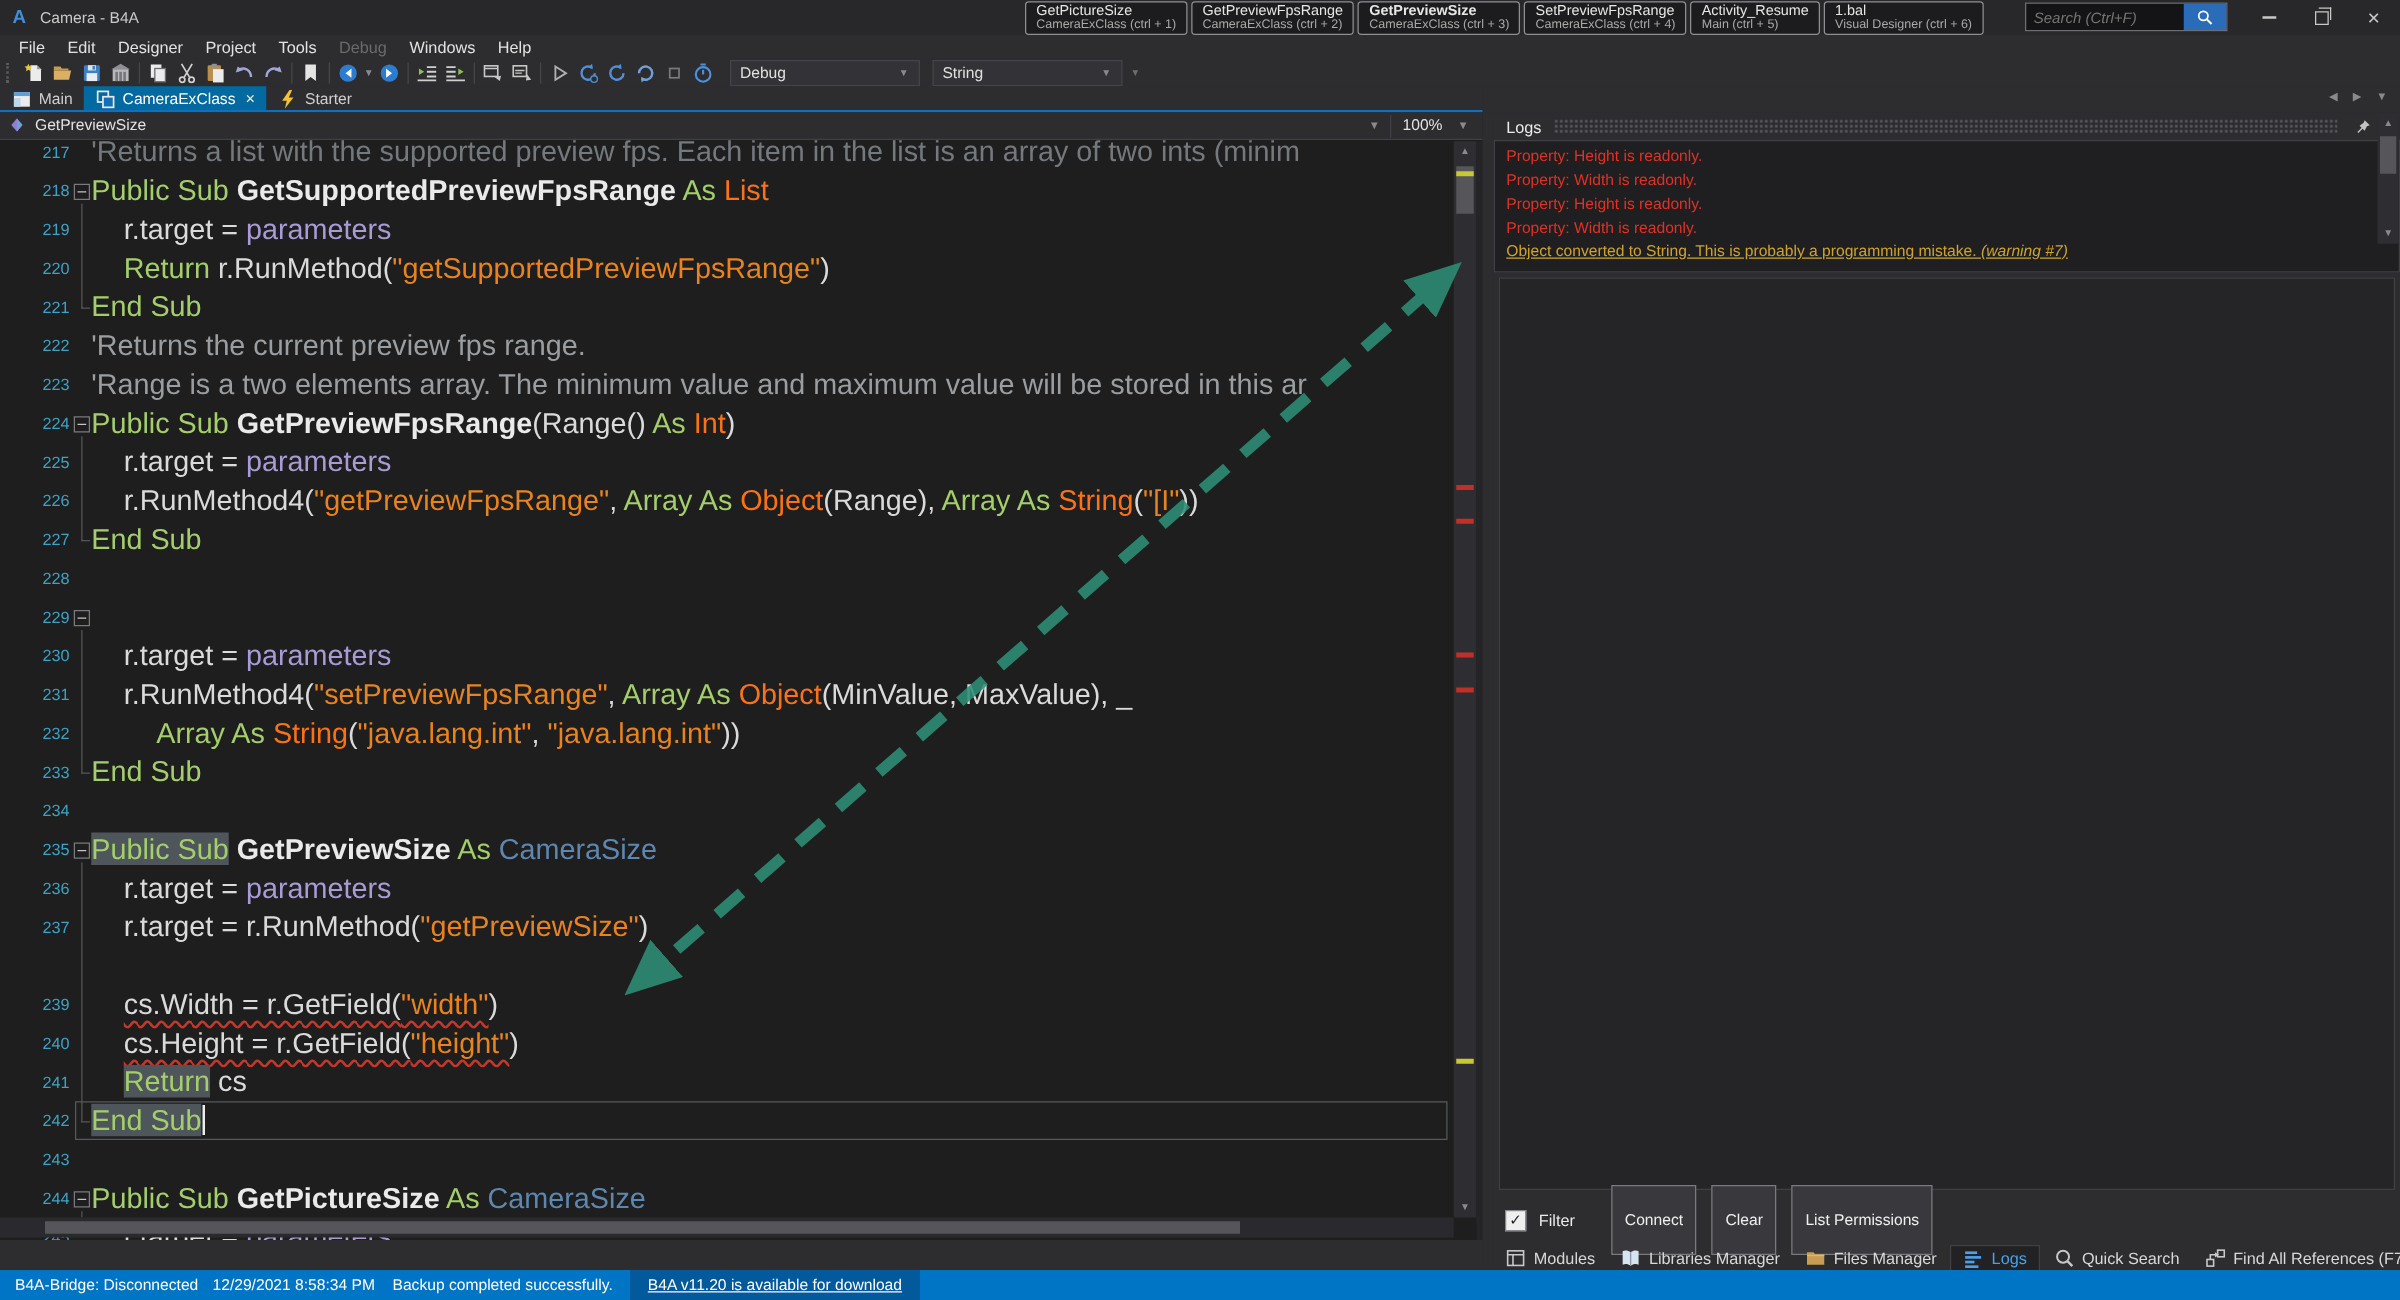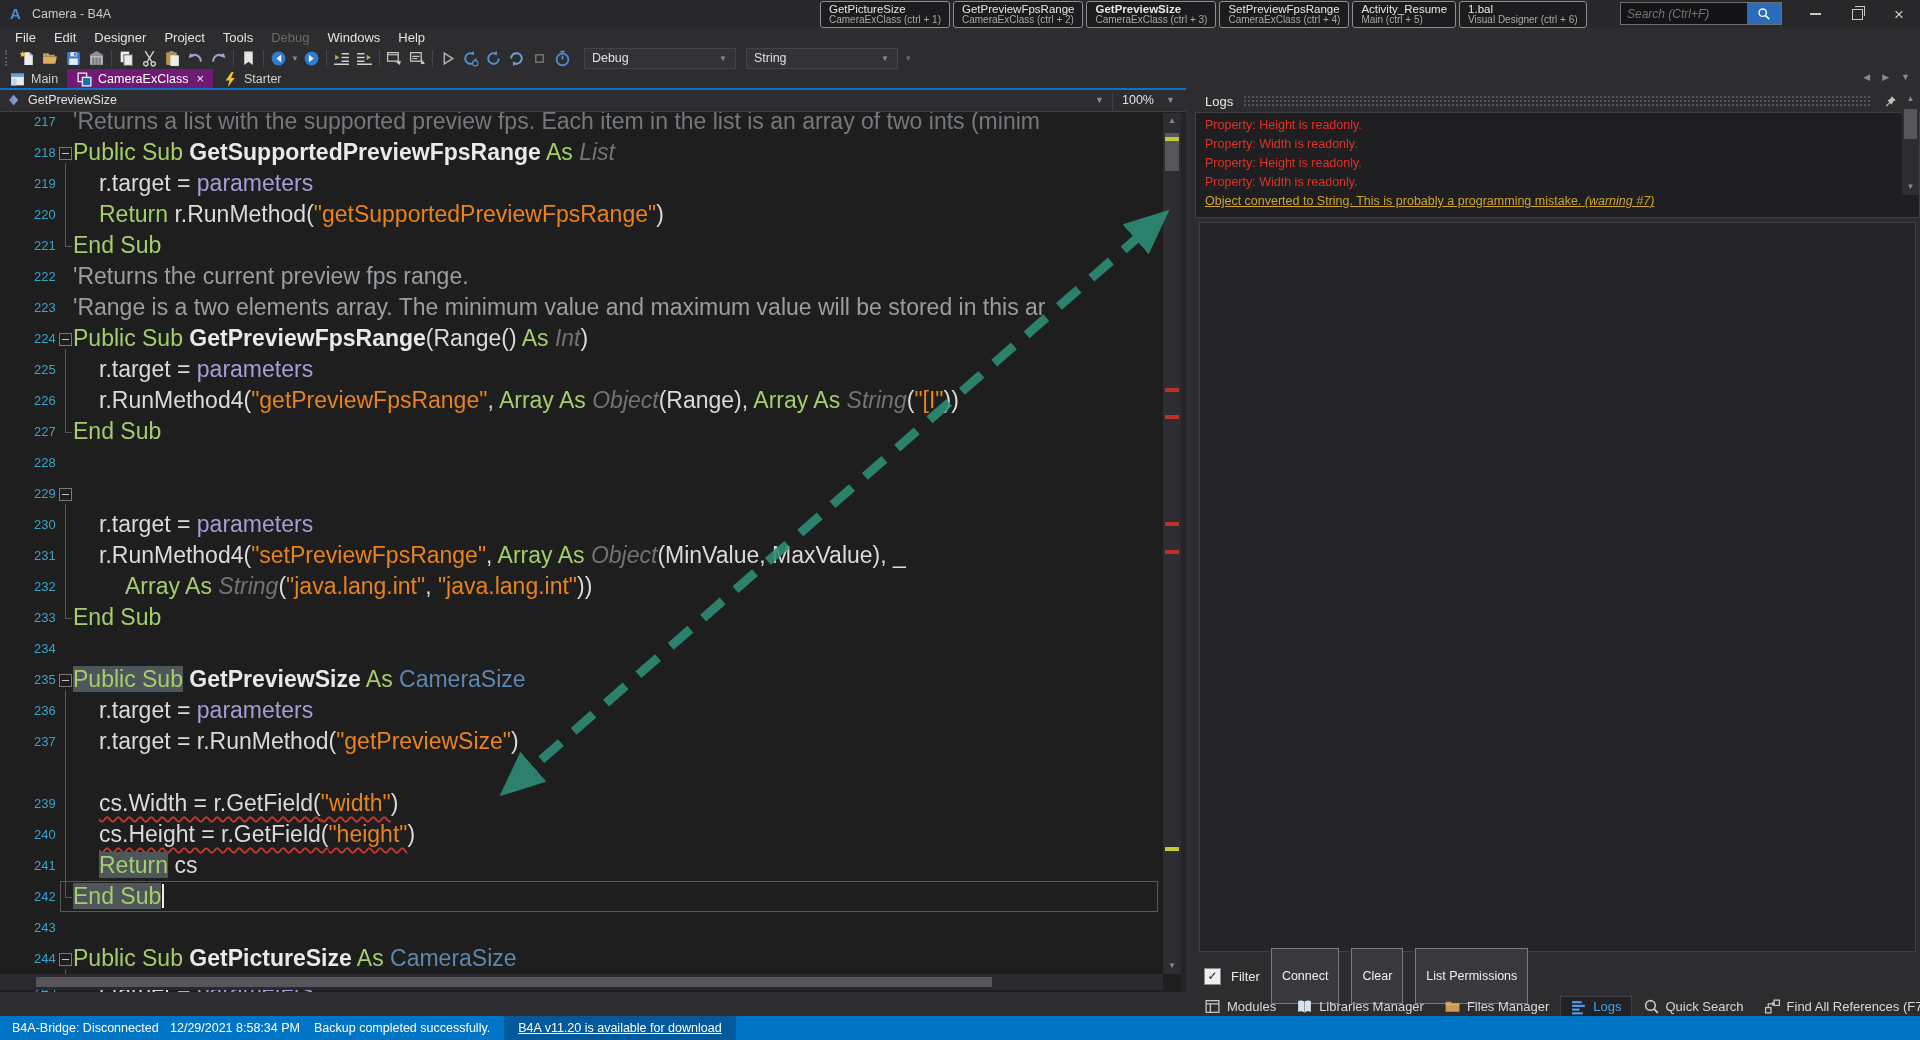--- a/index.html
+++ b/index.html
@@ -36,42 +36,42 @@
   .ddcaret{color:#8A8A8E;font-size:8px;margin:0 1px;}
   .tsep{width:1px;height:17px;background:#45454B;margin:0 3px;}
   .combo{width:152px;height:21px;background:#333337;border:1px solid #434349;display:flex;align-items:center;
          padding:0 7px;font-size:12.5px;color:#E0E0E0;margin-left:10px;box-sizing:border-box;}
   .combo .cv{flex:1;}
   .ovflw{color:#6E6E72;font-size:9px;margin-left:8px;}
 
   
   .tabrow{position:absolute;left:0;top:69px;width:1186px;height:19px;display:flex;align-items:flex-end;background:#2D2D30;}
   .dtab{display:flex;align-items:center;gap:5px;padding:0 9px;height:19px;font-size:12.5px;color:#CFCFCF;}
-  .dtab.active{background:#701a75;color:#FFFFFF;}
+  .dtab.active{background:#0369a1;color:#FFFFFF;}
   .tclose{font-size:13px;color:#F0F0F0;margin-left:3px;}
   .tabctrl{position:absolute;right:10px;bottom:3px;display:flex;gap:12px;color:#8A8A8E;font-size:9px;}
   .bluebar{position:absolute;left:0;top:88px;width:1186px;height:2px;background:#0E70C0;}
 
   
   #editor{position:absolute;left:0;top:90px;width:1186px;height:902px;background:#1E1E1E;overflow:hidden;}
   .funcbar{position:absolute;left:0;top:0;width:1186px;height:22px;background:#2D2D30;border-bottom:1px solid #3F3F46;z-index:30;box-sizing:border-box;}
   .micon{position:absolute;left:7px;top:3px;}
   .fname{position:absolute;left:28px;top:3px;font-size:12.5px;color:#E2E2E2;}
   .fcaret{position:absolute;left:1095px;top:5px;color:#8A8A8E;font-size:9px;}
   .fsep{position:absolute;left:1112px;top:2px;width:1px;height:18px;background:#3F3F46;}
   .fzoom{position:absolute;left:1122px;top:3px;font-size:12.5px;color:#E2E2E2;}
   .zcaret{position:absolute;left:1166px;top:5px;color:#8A8A8E;font-size:9px;}
 
   #code{position:absolute;left:0;top:0;width:1163px;height:990px;z-index:10;}
   .cl{position:absolute;left:0;width:1163px;height:31px;}
   .ln{position:absolute;left:34px;font-size:13px;color:#3BA3C7;line-height:31px;}
   .fold{position:absolute;left:59px;top:10px;width:11px;height:11px;border:1px solid #7A7A7E;background:#1E1E1E;box-sizing:content-box;z-index:12;}
   .fold i{display:block;height:1px;background:#C4C4C4;margin:5px 2px 0;}
   .ct{position:absolute;top:0;line-height:31px;font-size:23px;white-space:pre;}
-  .sk{color:#A3CE6B;} .sn{color:#EAEAEA;font-weight:bold;} .st{color:#737373;font-style:italic;} .stc{color:#5E87B0;}
+  .sk{color:#A3CE6B;} .sn{color:#EAEAEA;font-weight:bold;} .st{color:#f97316;} .stc{color:#5E87B0;}
   .sv{color:#DADADA;} .sp{color:#A99BD6;} .ss{color:#E8831D;} .sc{color:#9A9EA1;} .scd{color:#74797E;}
   .shl{background:#4E565C;}
   .ssq{text-decoration-line:underline;text-decoration-style:wavy;text-decoration-color:#C4372A;
        text-decoration-thickness:1.5px;text-underline-offset:5px;}
   .caretbar{display:inline-block;width:2px;height:24px;background:#ECECEC;vertical-align:-4px;margin-left:1px;}
   .curbox{position:absolute;left:60px;width:1096px;height:29px;border:1px solid #55595D;z-index:7;}
   .guide{position:absolute;left:65px;width:6px;border-left:1px solid #565656;border-bottom:1px solid #565656;z-index:6;}
   .guide.nb{border-bottom:none;}
 
   #vscroll{position:absolute;left:1163px;top:23px;width:18px;height:861px;background:#2E2E32;z-index:25;}
@@ -94,21 +94,21 @@
   .loglist{position:absolute;left:0;top:22px;width:725px;height:106px;background:#1F1F21;border:1px solid #3F3F46;box-sizing:border-box;padding-top:3px;}
   .lrow{font-size:12.5px;line-height:19px;padding-left:9px;white-space:nowrap;overflow:hidden;}
   .lrow.error{color:#DE3226;}
   .lrow.warning{color:#CFA42D;text-decoration:underline;}
   .lrow .sfx{font-style:italic;}
   .llsb{position:absolute;right:1px;top:1px;width:17px;height:104px;background:#2E2E32;}
   .llsb .sbtn{width:17px;}
   .bigarea{position:absolute;left:4px;top:132px;width:717px;height:730px;background:#252528;border:1px solid #3F3F46;box-sizing:border-box;}
   .filterrow{position:absolute;left:0;top:866px;width:725px;height:40px;display:flex;align-items:center;gap:10px;padding-left:9px;box-sizing:border-box;}
   .chk{width:15px;height:15px;background:#EFEFEF;border:1px solid #8A8A8E;color:#1E1E1E;font-size:12px;line-height:14px;text-align:center;}
-  .flabel{font-size:13px;color:#EAEAEA;margin-right:1px;}
+  .flabel{font-size:13px;color:#EAEAEA;margin-right:19px;}
   .pbtn{background:#39393D;border:1px solid #7A7A7E;color:#EFEFEF;font-size:12.5px;padding:20px 10px;font-family:"Liberation Sans",sans-serif;}
 
   
   #btabs{position:absolute;left:1195px;top:996px;width:725px;height:20px;display:flex;align-items:center;gap:2px;}
   .btab{display:flex;align-items:center;gap:6px;padding:0 9px;height:20px;font-size:13px;color:#D8D8D8;white-space:nowrap;}
   .btab.active{color:#45A3E8;background:#222225;border:1px solid #3F3F46;border-bottom:none;box-sizing:border-box;}
   #lbstrip{position:absolute;left:0;top:992px;width:1186px;height:24px;background:#2D2D30;}
   #statusbar{position:absolute;left:0;top:1016px;width:1920px;height:24px;background:#0175C5;display:flex;align-items:center;font-size:12.5px;color:#FFFFFF;}
   .sbridge{margin-left:12px;width:148px;}
   .stime{margin-left:10px;}

